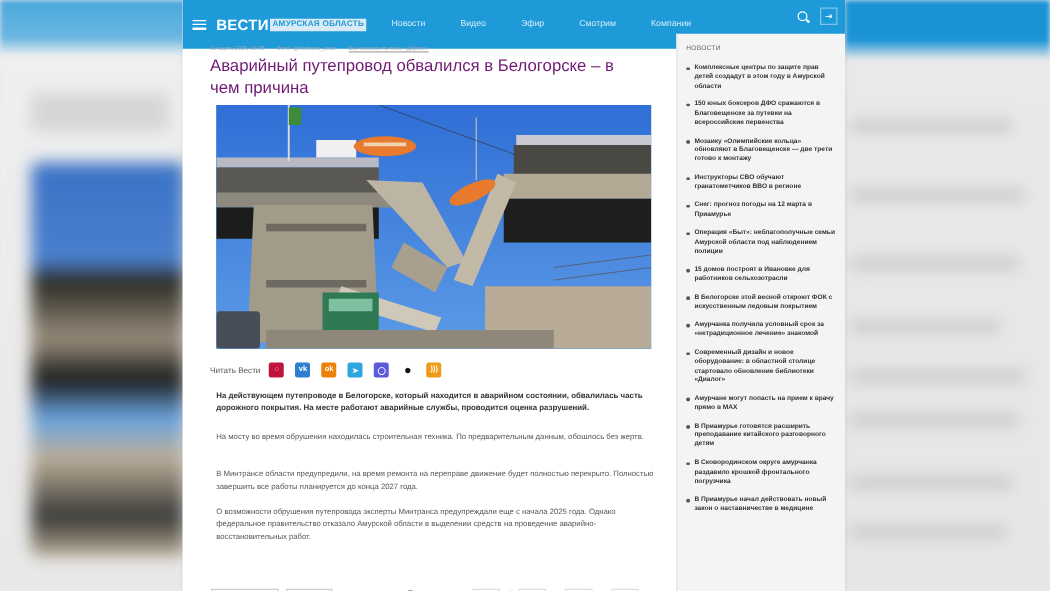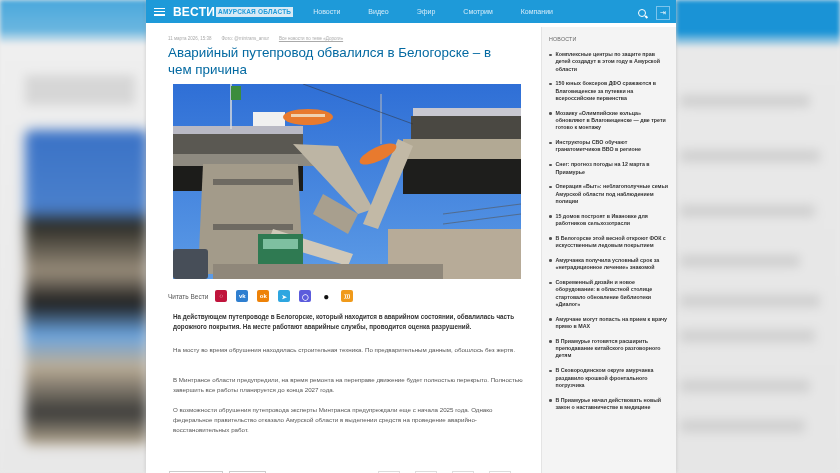--- a/index.html
+++ b/index.html
@@ -33,21 +33,21 @@
     position: absolute; left: 4px; height: 12px; background: #cfcfcf; filter: blur(5px); border-radius: 3px;
   }
 
   .page {
     position: absolute; left: 146px; top: 0; width: 530px; height: 473px;
     background: #ffffff;
     box-shadow: 0 0 4px rgba(0,0,0,0.15);
     overflow: hidden;
   }
   .topbar {
-    height: 23px; background: #1e9ad9; display: flex; align-items: center;
+    height: 39px; background: #1e9ad9; display: flex; align-items: center;
     padding: 0 8px; color: #fff; position: relative;
   }
   .menu-icon { width: 11px; height: 8px; display: flex; flex-direction: column; justify-content: space-between; margin-right: 8px; }
   .menu-icon span { height: 1.5px; background: #fff; display: block; }
   .logo { display: flex; align-items: center; }
   .logo-main { font-weight: bold; font-size: 12px; letter-spacing: 0.2px; }
   .logo-region {
     font-size: 6.5px; background: #d8eaf6; color: #1e9ad9; padding: 1px 2px; margin-left: 1px;
     letter-spacing: 0.2px; text-transform: uppercase; font-weight: bold; line-height: 8px;
   }
@@ -61,21 +61,21 @@
   .main { position: absolute; left: 0; top: 27px; width: 395px; }
   .sidebar {
     position: absolute; left: 395px; top: 27px; width: 135px; height: 446px;
     background: #f4f4f4; border-left: 1px solid #e4e4e4;
   }
   .meta { position: absolute; left: 22px; top: 9px; display: flex; font-size: 4.5px; color: #aaa; white-space: nowrap; }
   .meta span { margin-right: 10px; }
   .meta .tag-link { text-decoration: underline; }
   .title {
     position: absolute; left: 22px; top: 17px; width: 345px;
-    font-size: 13.4px; line-height: 17px; color: #0369a1; font-weight: normal;
+    font-size: 13.4px; line-height: 17px; color: #701a75; font-weight: normal;
   }
   .photo {
     position: absolute; left: 27px; top: 57px; width: 348px; height: 195px; overflow: hidden;
     background: #3a82db;
   }
   .read-row { position: absolute; left: 22px; top: 263px; display: flex; align-items: center; }
   .read-label { font-size: 6.5px; color: #555; margin-right: 7px; }
   .soc { width: 12px; height: 12px; margin-right: 9px; border-radius: 2px; display: flex; align-items: center; justify-content: center; color: #fff; font-size: 6px; font-weight: bold; }
   .lead {
     position: absolute; left: 27px; top: 285px; width: 350px; font-size: 6.3px; line-height: 10px;

